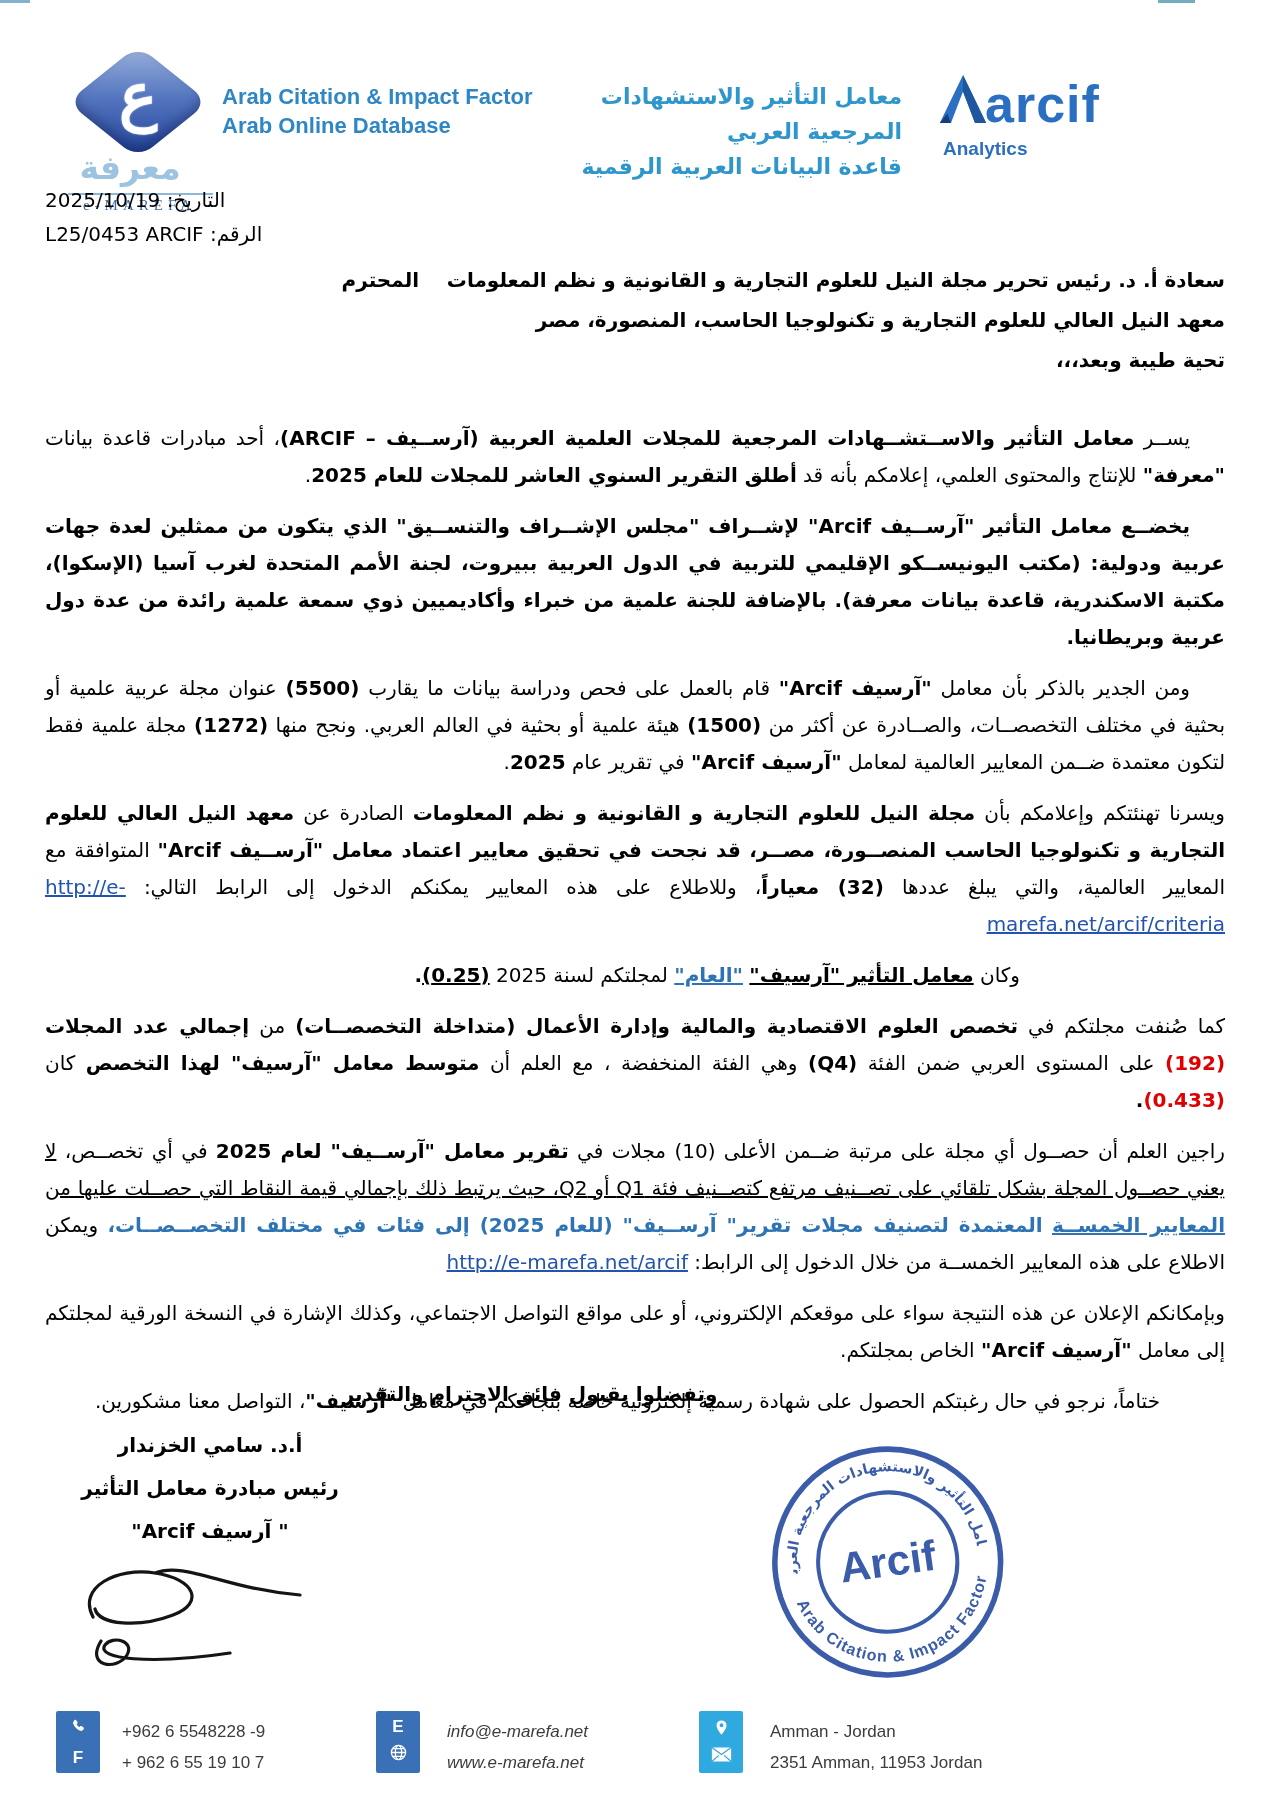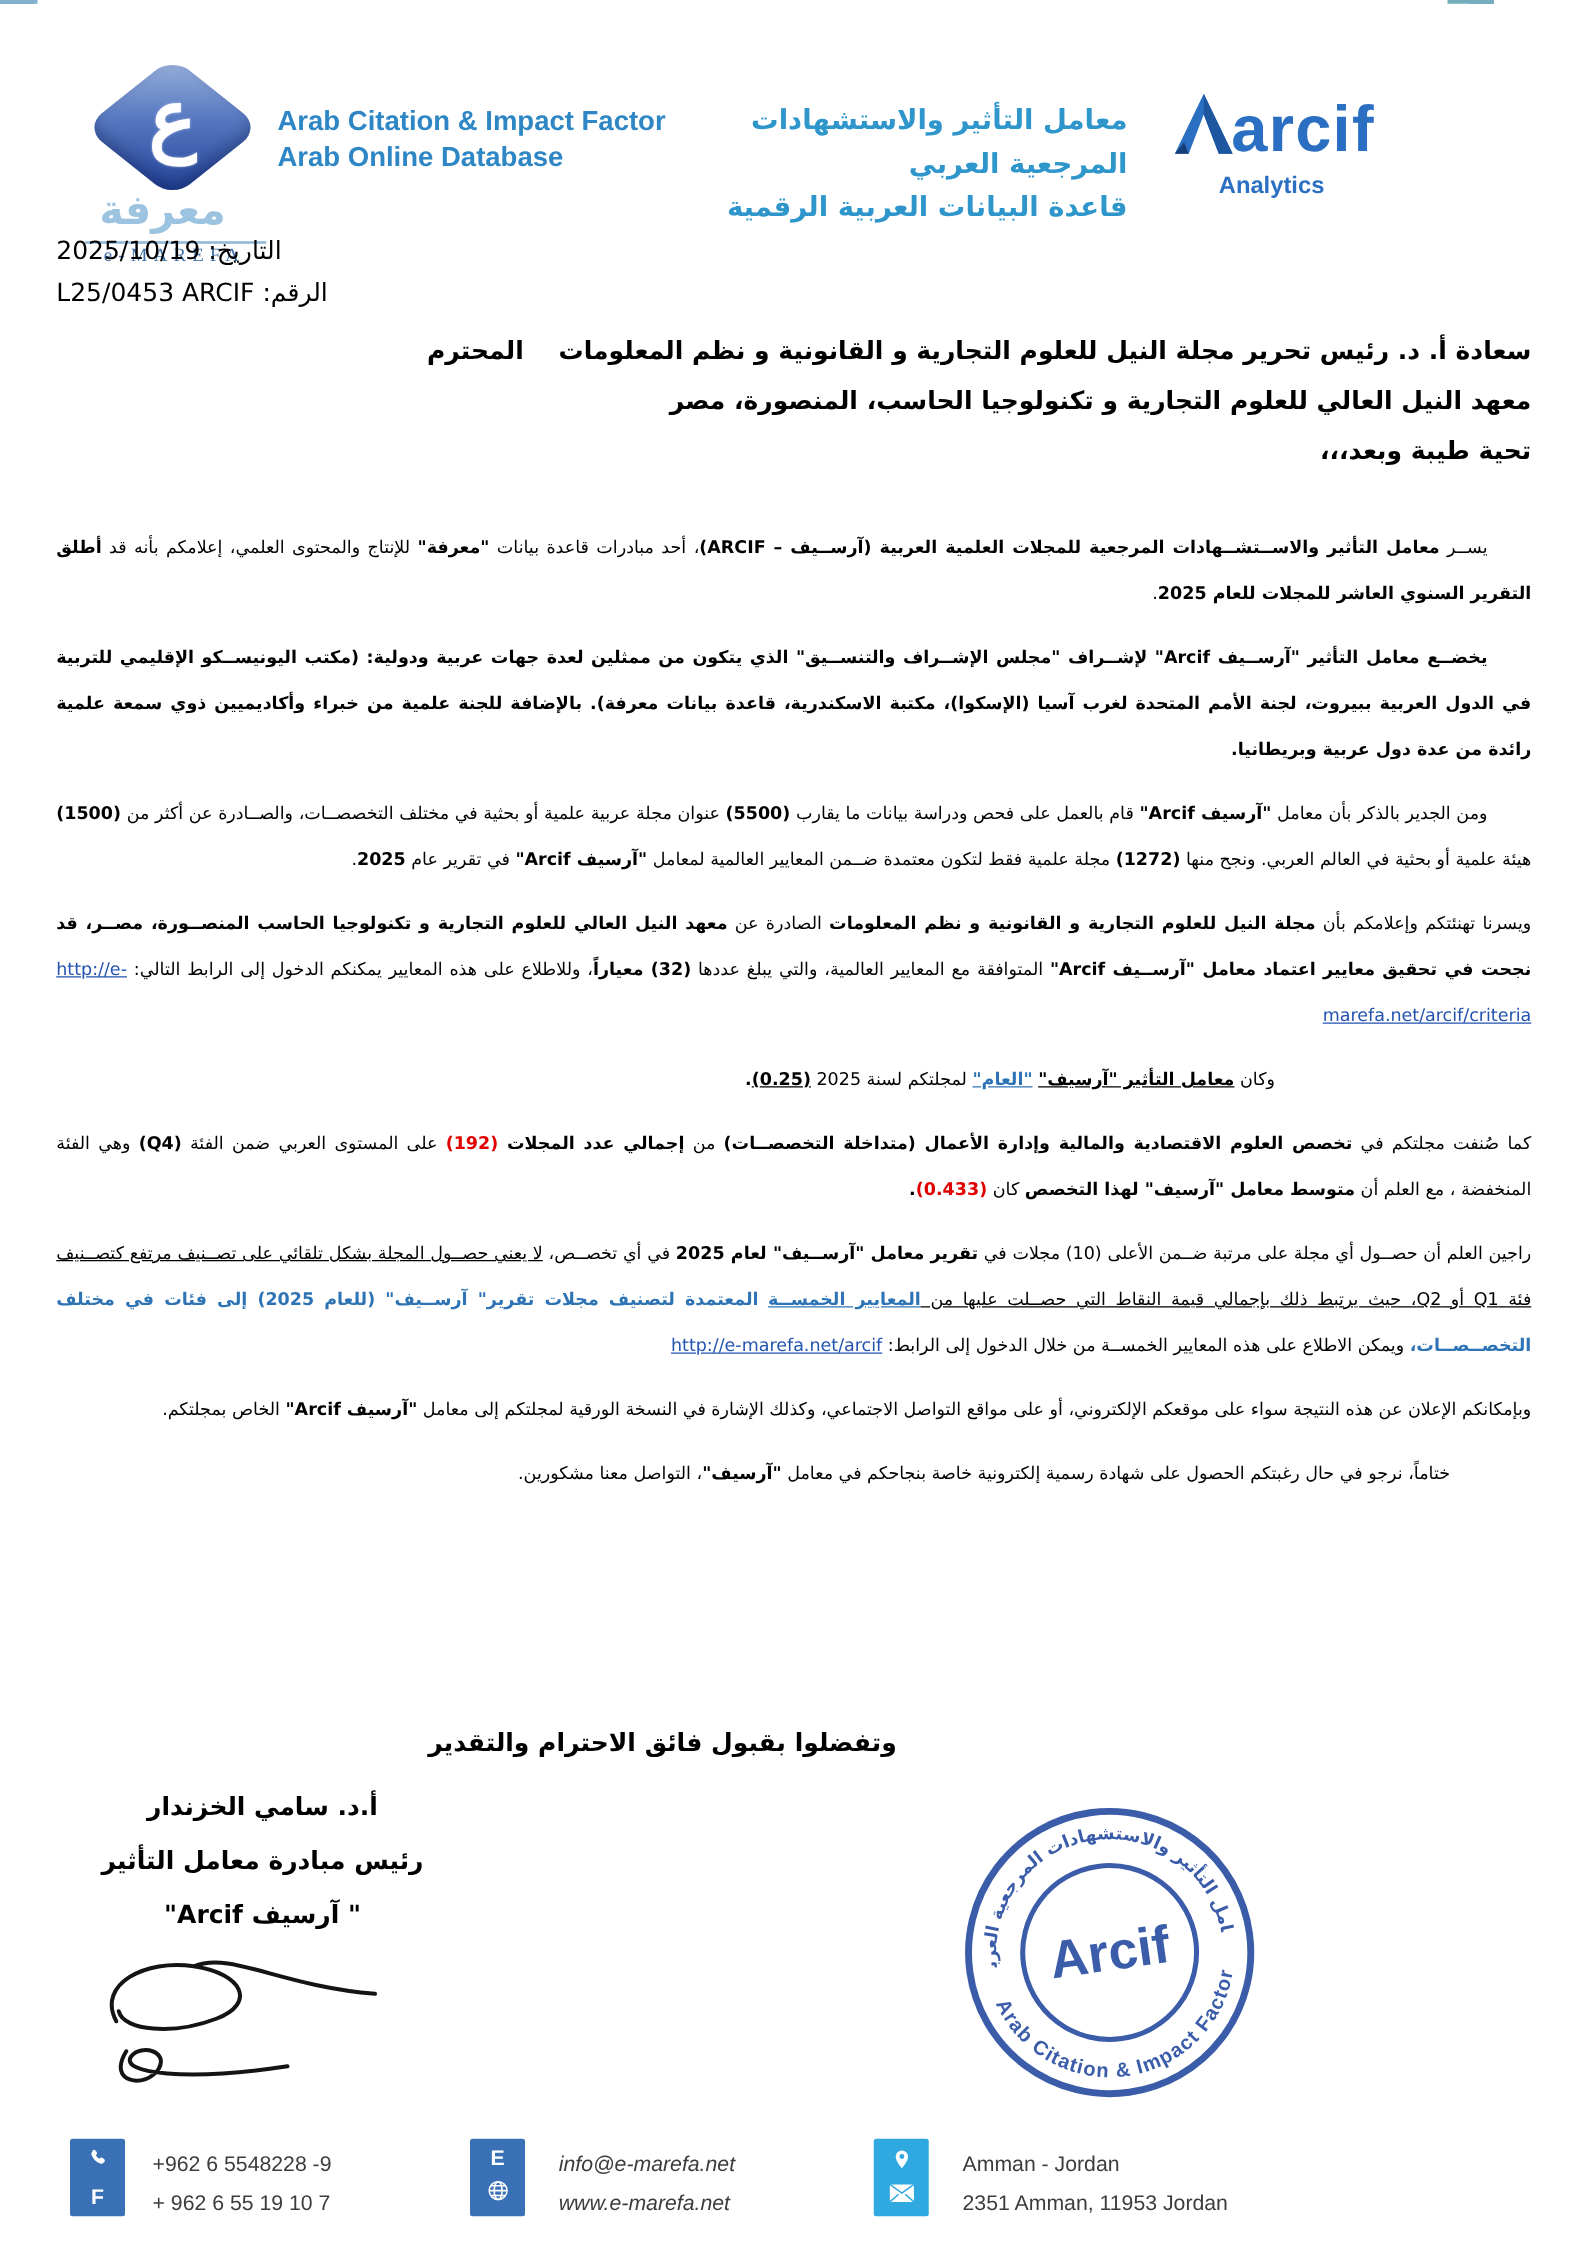--- a/index.html
+++ b/index.html
@@ -28,34 +28,34 @@
 
   .brand-en{position:absolute;left:222px;top:82px;color:#2e86c5;font-weight:bold;font-size:22px;
            font-family:"Liberation Sans",sans-serif;line-height:29px;}
   .brand-ar{position:absolute;left:540px;top:79px;width:362px;direction:rtl;color:#2f96cc;
            font-weight:bold;font-size:22px;line-height:35px;text-align:right;}
 
   .arcif-logo{position:absolute;left:938px;top:72px;display:flex;align-items:flex-end;}
   .arcif-rest{color:#2b6fc2;font-size:52px;font-weight:bold;letter-spacing:1px;line-height:52px;
            font-family:"Liberation Sans",sans-serif;margin-left:-3px;}
   .arcif-analytics{position:absolute;left:943px;top:138px;color:#2b6fc2;font-weight:bold;
-           font-size:19px;font-family:"Liberation Sans",sans-serif;margin-left:32px;}
+           font-size:19px;font-family:"Liberation Sans",sans-serif;}
 
   
   .meta-line{position:absolute;left:45px;direction:rtl;font-weight:normal;font-size:20px;color:#000;}
   .meta-date{top:188px;}
   .meta-ref{top:222px;}
 
   
   .recipient{position:absolute;left:45px;right:46px;top:260px;direction:rtl;text-align:right;
            font-weight:bold;font-size:20px;line-height:40px;color:#000;}
 
   
   .body-text{position:absolute;left:45px;right:46px;top:420px;direction:rtl;text-align:justify;
-           font-size:14px;line-height:37px;color:#000;}
+           font-size:20px;line-height:37px;color:#000;}
   .para{margin:0 0 14px 0;text-indent:35px;}
   .para.noindent{text-indent:0;}
   .para.indent-xl{text-indent:0;padding-right:205px;}
   .para.indent-sm{text-indent:65px;}
   .b{font-weight:bold;}
   .u{text-decoration:underline;}
   .bu{font-weight:bold;text-decoration:underline;}
   .r{color:#e00000;font-weight:bold;}
   .bl{color:#2e74b5;font-weight:bold;}
   .blu{color:#2e74b5;font-weight:bold;text-decoration:underline;}

